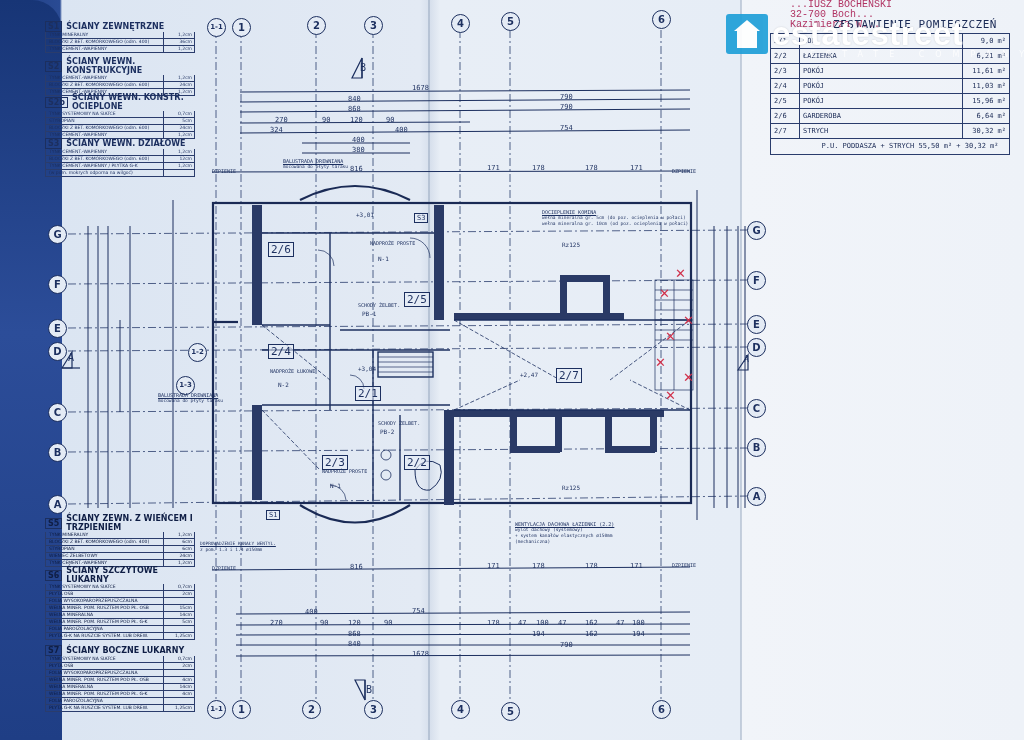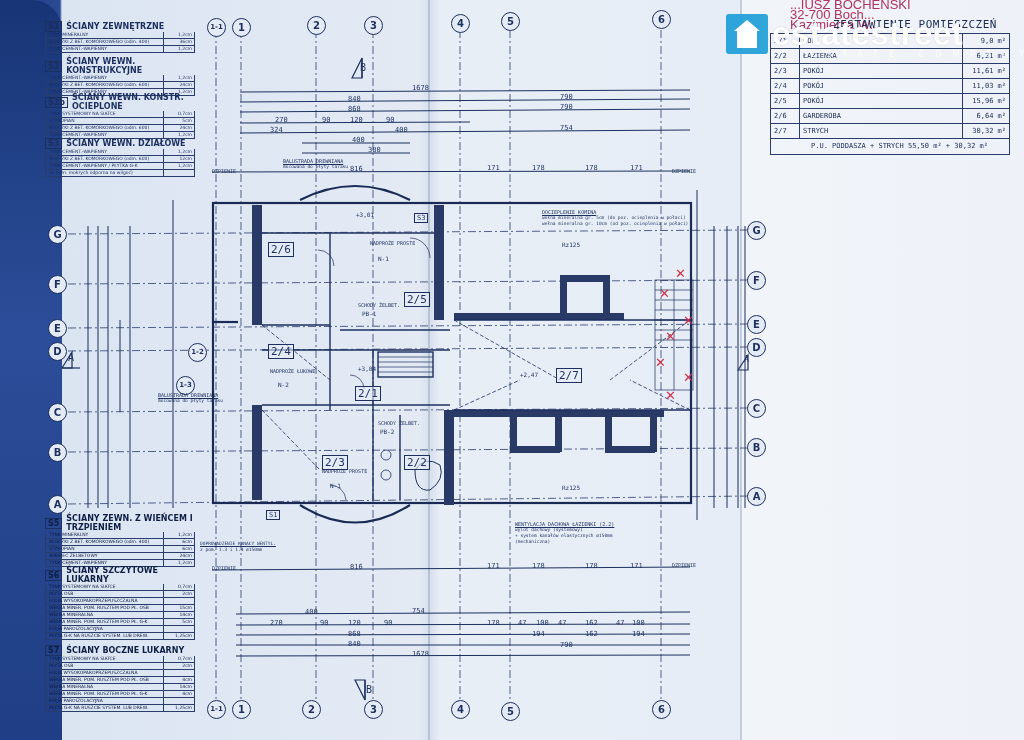--- a/index.html
+++ b/index.html
@@ -15,22 +15,22 @@
   .legend .row:first-of-type{border-top:1px solid #2a3c6c;}
   .legend .row .n{flex:1;padding-left:3px;overflow:hidden;white-space:nowrap;font-size:4.5px;}
   .legend .row .v{width:28px;border-left:1px solid #2a3c6c;text-align:right;padding-right:2px;font-size:4.5px;}
   .legend.dark{color:#0f1e45;}
   .rooms{position:absolute;left:770px;top:18px;width:240px;font-family:"DejaVu Sans Mono",monospace;color:#1a2a55;}
   .rooms .title{font-size:11px;text-align:center;letter-spacing:.5px;margin-bottom:2px;padding-left:50px;}
   .rooms table{border-collapse:collapse;width:100%;font-size:7px;}
   .rooms td{border:1px solid #2a3c6c;padding:1px 3px;height:12px;}
   .rooms td.num{width:22px;}
   .rooms td.area{width:40px;text-align:right;}
-  .rooms .total{font-size:7px;padding:3px 0 0 40px;border:1px solid #2a3c6c;border-top:none;height:12px;}
-  .stamp{position:absolute;left:790px;top:0;font-size:13px;color:#b03262;font-family:Liberation Sans, sans-serif;line-height:10px;}
+  .rooms .total{font-size:7px;padding:3px 0 0 40px;border:1px solid #2a3c6c;border-top:none;height:12px;text-align:center;}
+  .stamp{position:absolute;left:790px;top:0;font-size:10px;color:#b03262;font-family:Liberation Mono, monospace;line-height:10px;}
   .brand{position:absolute;left:726px;top:14px;display:flex;align-items:center;gap:4px;}
   .brand .logo{width:42px;height:40px;background:#1f9fd8;border-radius:3px;position:relative;opacity:.92;}
   .brand .logo:before{content:"";position:absolute;left:8px;top:6px;width:0;height:0;border-left:13px solid transparent;border-right:13px solid transparent;border-bottom:11px solid #fff;}
   .brand .logo:after{content:"";position:absolute;left:11px;top:17px;width:20px;height:17px;background:#fff;}
   .brand .word{font-family:"Liberation Sans",sans-serif;font-weight:bold;font-size:33px;color:#fff;letter-spacing:.5px;text-shadow:0 0 2px rgba(0,0,0,.15);}
   .brand .sub{position:absolute;left:84px;top:36px;font-size:8px;color:rgba(255,255,255,.8);letter-spacing:11px;white-space:nowrap;}
   .lbl{position:absolute;font-size:7px;color:#1c2f5f;font-family:"DejaVu Sans Mono",monospace;white-space:nowrap;}
   .roomtag{position:absolute;border:1px solid #1c2f5f;font-size:11px;padding:0 2px;color:#1c2f5f;font-family:"DejaVu Sans Mono",monospace;background:rgba(230,236,246,.6);}
   .axis{position:absolute;width:17px;height:17px;border:1.5px solid #1c2f5f;border-radius:50%;font-size:10px;font-weight:bold;text-align:center;line-height:17px;color:#1c2f5f;background:#e4ebf5;}
   .axis.small{font-size:7px;}
@@ -417,21 +417,21 @@
 <div class="lbl" style="left:348px;top:105px">868</div>
 <div class="lbl" style="left:560px;top:103px">790</div>
 <div class="lbl" style="left:275px;top:116px">270</div>
 <div class="lbl" style="left:322px;top:116px">90</div>
 <div class="lbl" style="left:350px;top:116px">120</div>
 <div class="lbl" style="left:386px;top:116px">90</div>
 <div class="lbl" style="left:560px;top:124px">754</div>
 <div class="lbl" style="left:270px;top:126px">324</div>
 <div class="lbl" style="left:395px;top:126px">400</div>
 <div class="lbl" style="left:352px;top:136px">400</div>
-<div class="lbl" style="left:368px;top:146px">380</div>
+<div class="lbl" style="left:352px;top:146px">380</div>
 <div class="lbl" style="left:350px;top:165px">816</div>
 <div class="lbl" style="left:487px;top:164px">171</div>
 <div class="lbl" style="left:532px;top:164px">178</div>
 <div class="lbl" style="left:585px;top:164px">178</div>
 <div class="lbl" style="left:630px;top:164px">171</div>
 
 <div class="lbl" style="left:350px;top:563px">816</div>
 <div class="lbl" style="left:487px;top:562px">171</div>
 <div class="lbl" style="left:532px;top:562px">178</div>
 <div class="lbl" style="left:585px;top:562px">178</div>

